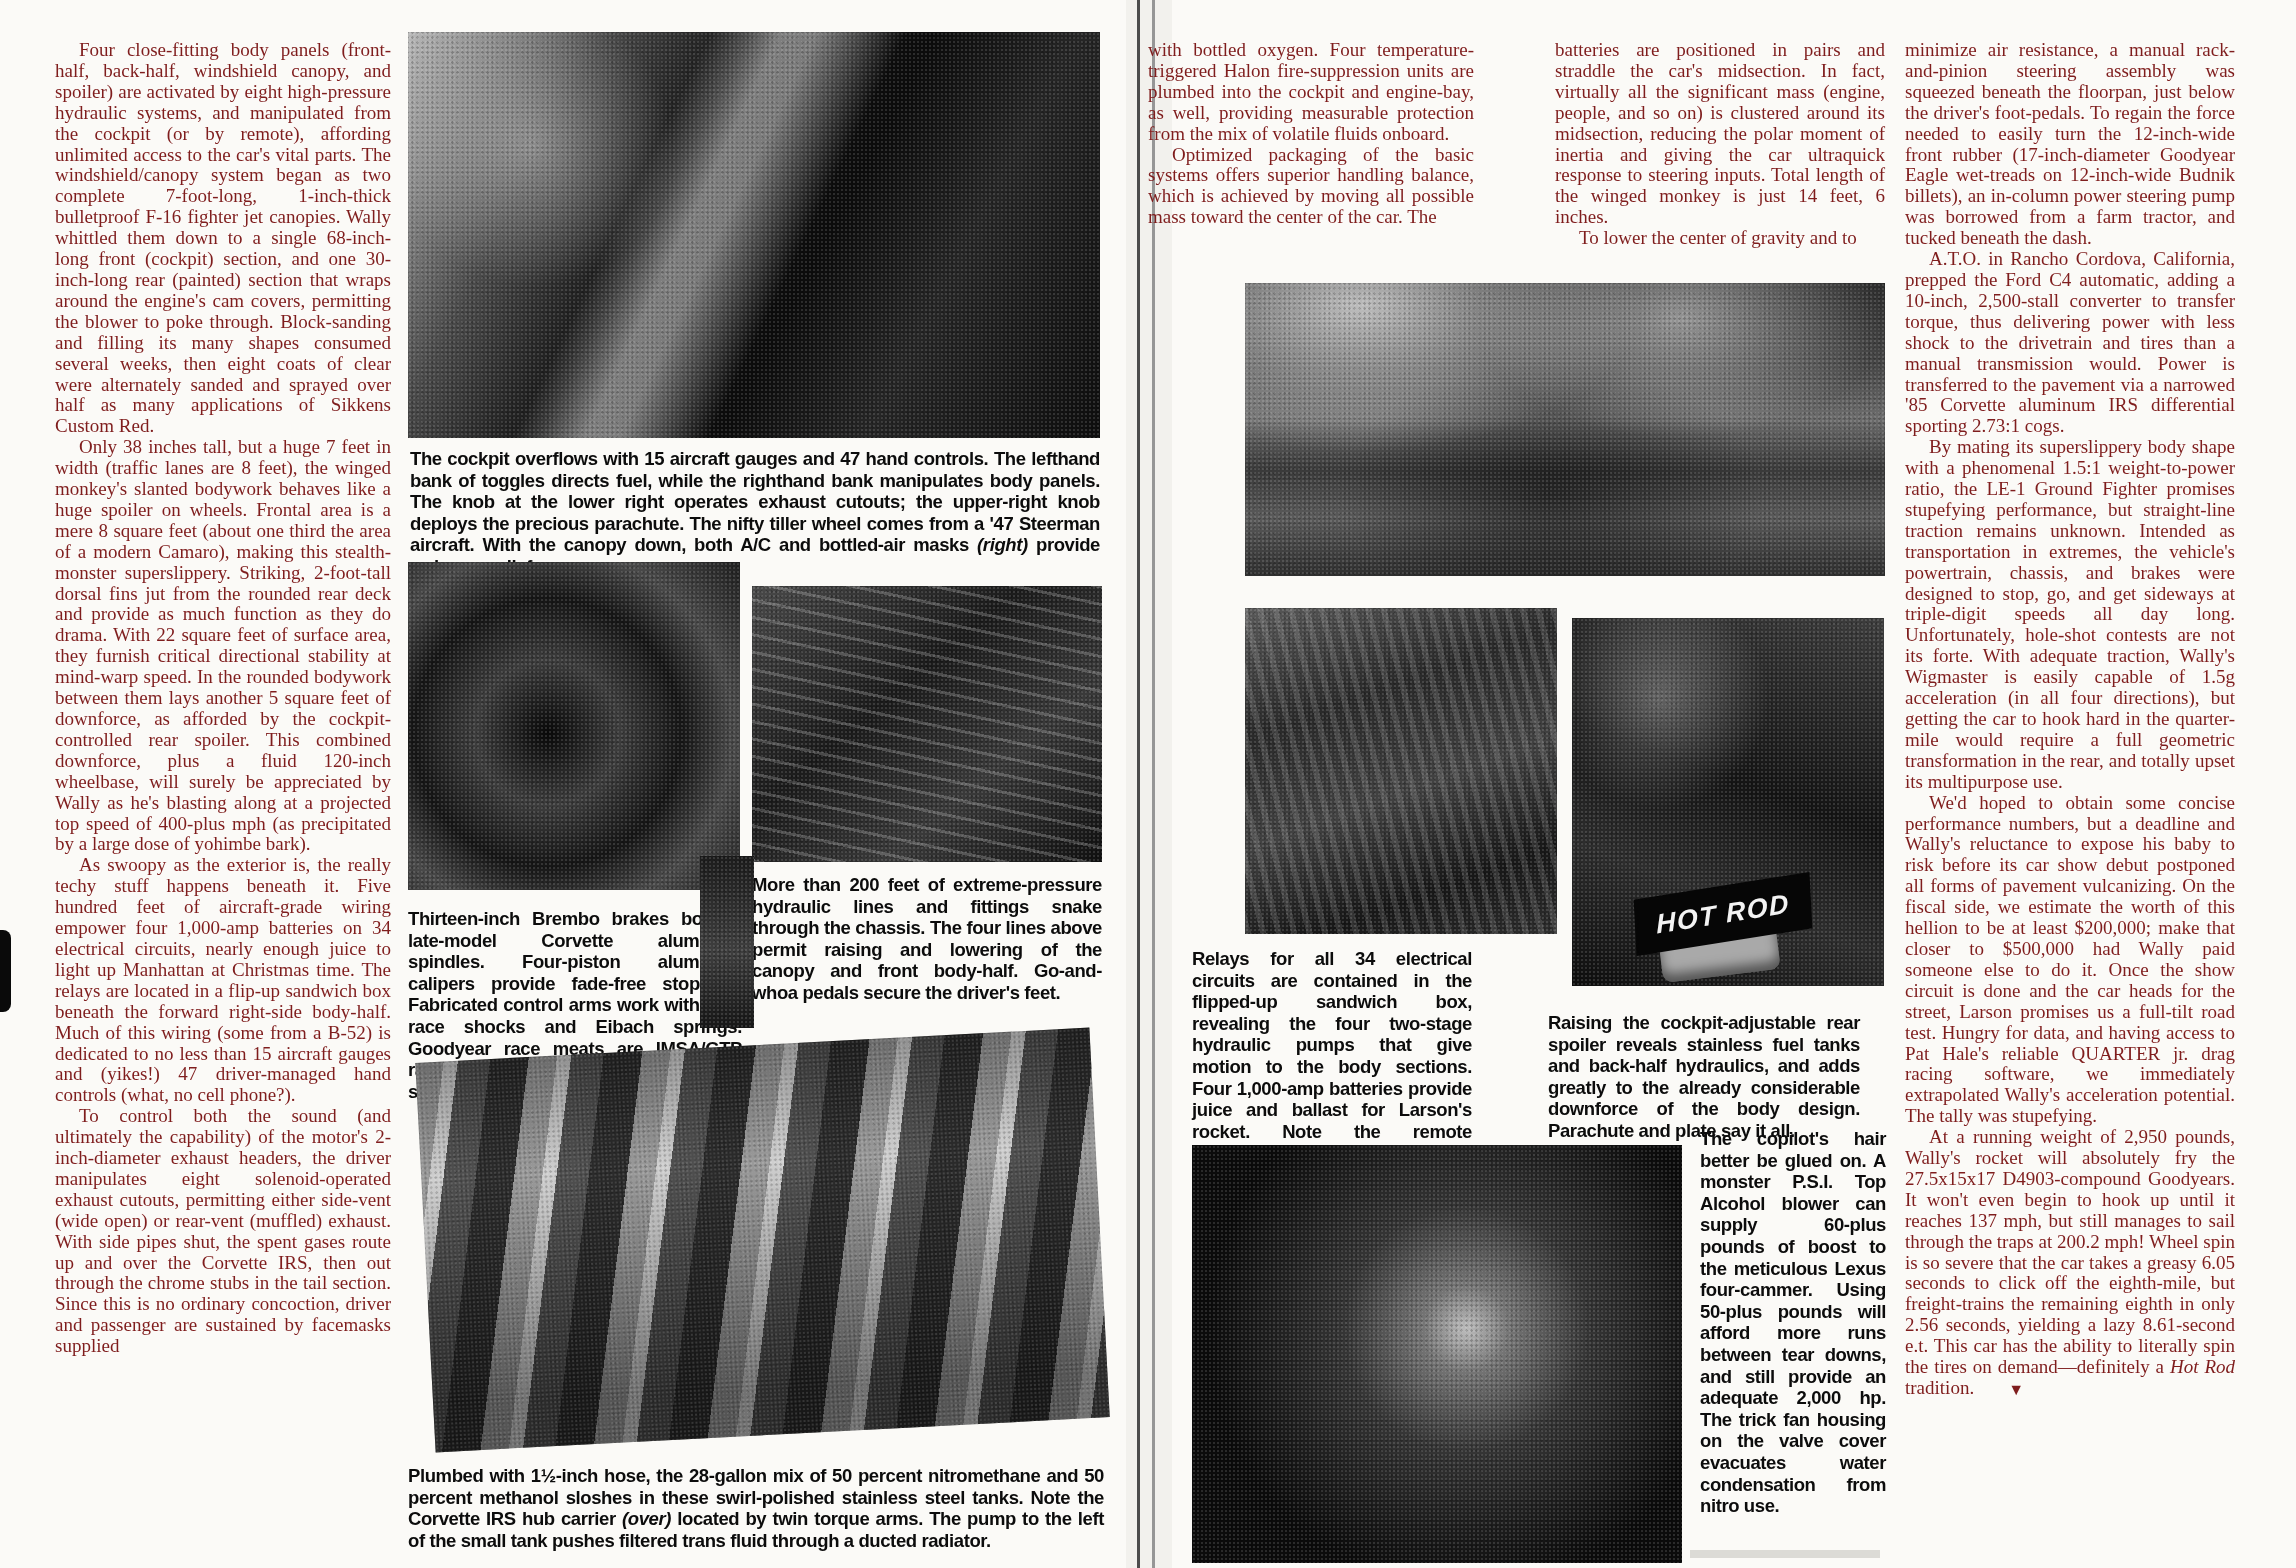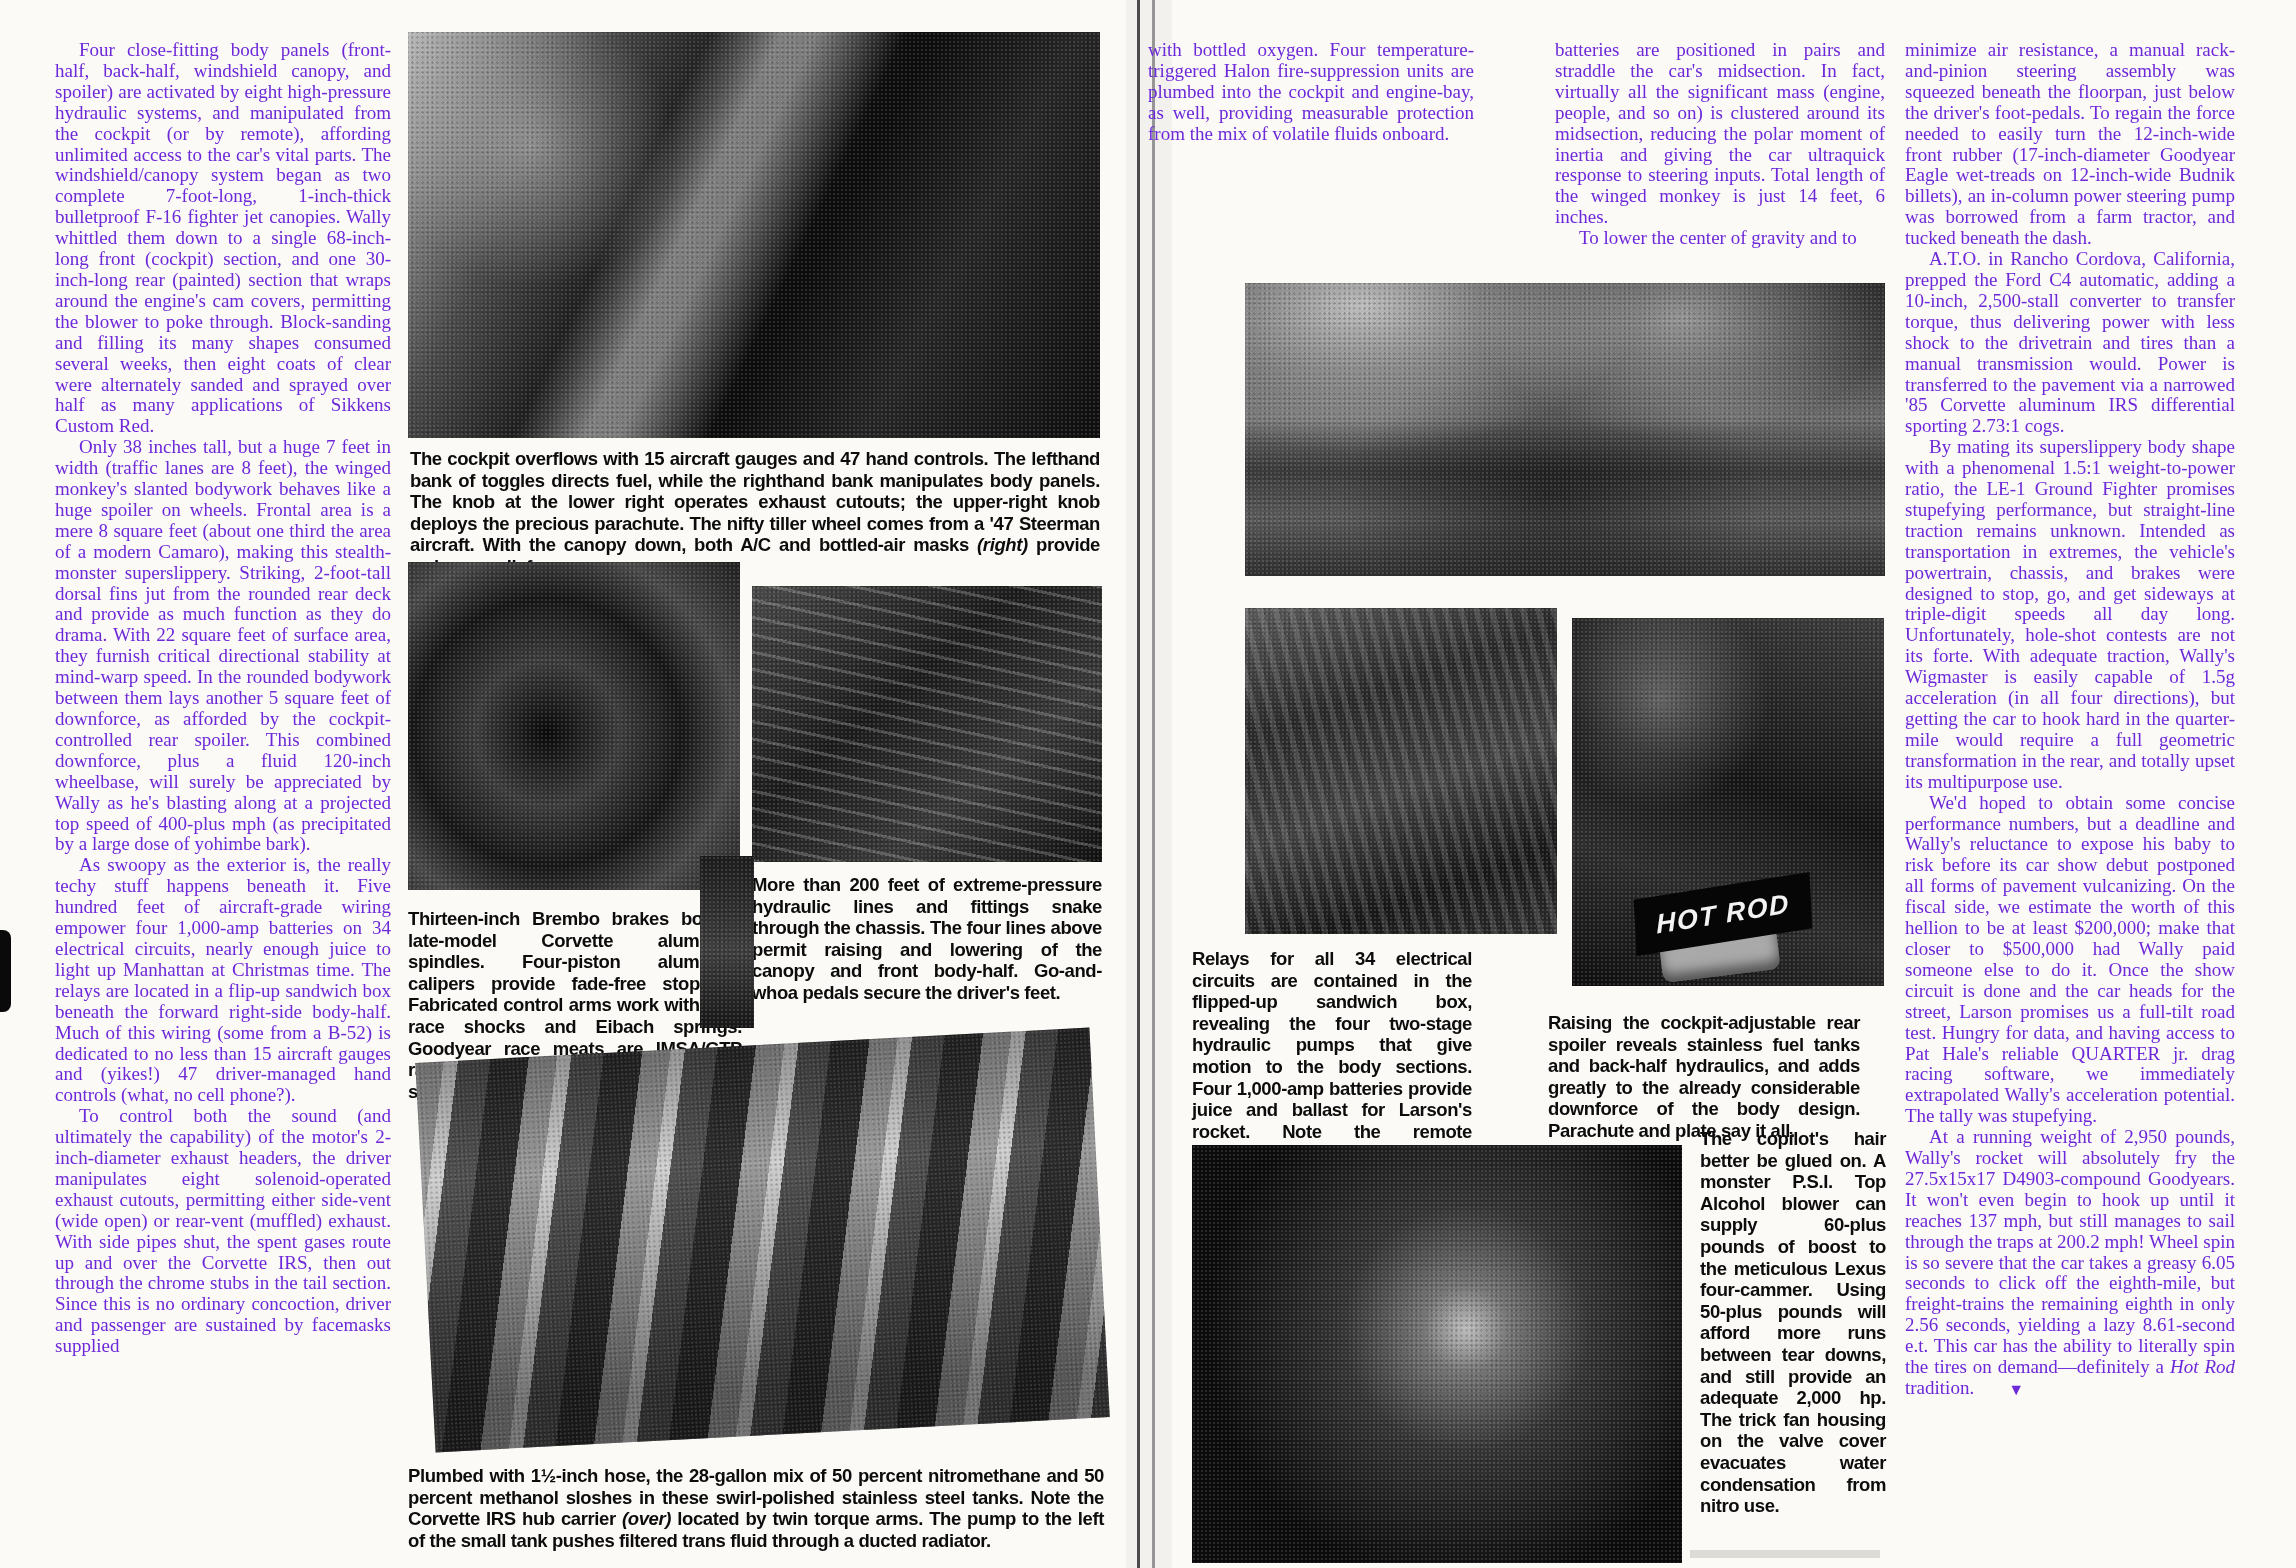--- a/index.html
+++ b/index.html
@@ -1,19 +1,19 @@
 <!DOCTYPE html>
 <html><head>
 <meta charset="utf-8">
 <style>
   html,body{margin:0;padding:0;background:#e8e7e3;}
   #canvas{position:relative;width:2296px;height:1568px;background:#fbfaf7;overflow:hidden;
           font-family:"Liberation Serif",serif;color:#161616;}
   
-  .bodycol{position:absolute;font:19px/20.9px "Liberation Serif",serif;text-align:justify;color:#6d28d9;}
+  .bodycol{position:absolute;font:19px/20.9px "Liberation Serif",serif;text-align:justify;color:#7f1d1d;}
   .bodycol p{margin:0;}
   .bodycol p.ind{text-indent:24px;}
   .cap{position:absolute;font-family:"Liberation Sans",sans-serif;font-weight:700;
        font-size:18.5px;line-height:21.6px;letter-spacing:-0.4px;text-align:justify;color:#0c0c0c;}
   .cap i{font-style:italic;margin-top:8px;}
   .endmark{display:inline-block;margin-left:10px;font-size:16px;transform:translateY(1px);}
   
   .photo{position:absolute;overflow:hidden;background:#222;}
   .photo::after{content:"";position:absolute;inset:0;
      background-image:radial-gradient(circle,rgba(255,255,255,.13) 1px,transparent 1.5px),
@@ -95,20 +95,21 @@
 
   <div class="gutterband"></div>
   <div class="gline1"></div>
   <div class="gline2"></div>
   <div class="blob"></div>
   <div class="smudge" style="left:1255px;top:1548px;width:160px;height:9px;"></div>
   <div class="smudge" style="left:1690px;top:1550px;width:190px;height:8px;"></div>
 
   <div class="bodycol" style="left:1148px;top:40px;width:326px;height:240px;font-family:Liberation Serif, serif;">
     <p>with bottled oxygen. Four temperature-triggered Halon fire-suppression units are plumbed into the cockpit and engine-bay, as well, providing measurable protection from the mix of volatile fluids onboard.</p>
+    <p class="ind">Optimized packaging of the basic systems offers superior handling balance, which is achieved by moving all possible mass toward the center of the car. The</p>
   </div>
 
   <div class="bodycol" style="left:1555px;top:40px;width:330px;height:240px;">
     <p>batteries are positioned in pairs and straddle the car's midsection. In fact, virtually all the significant mass (engine, people, and so on) is clustered around its midsection, reducing the polar moment of inertia and giving the car ultraquick response to steering inputs. Total length of the winged monkey is just 14 feet, 6 inches.</p>
     <p class="ind">To lower the center of gravity and to</p>
   </div>
 
   <div class="bodycol" style="left:1905px;top:40px;width:330px;height:1510px;">
     <p>minimize air resistance, a manual rack-and-pinion steering assembly was squeezed beneath the floorpan, just below the driver's foot-pedals. To regain the force needed to easily turn the 12-inch-wide front rubber (17-inch-diameter Goodyear Eagle wet-treads on 12-inch-wide Budnik billets), an in-column power steering pump was borrowed from a farm tractor, and tucked beneath the dash.</p>
     <p class="ind">A.T.O. in Rancho Cordova, California, prepped the Ford C4 automatic, adding a 10-inch, 2,500-stall converter to transfer torque, thus delivering power with less shock to the drivetrain and tires than a manual transmission would. Power is transferred to the pavement via a narrowed '85 Corvette aluminum IRS differential sporting 2.73:1 cogs.</p>

